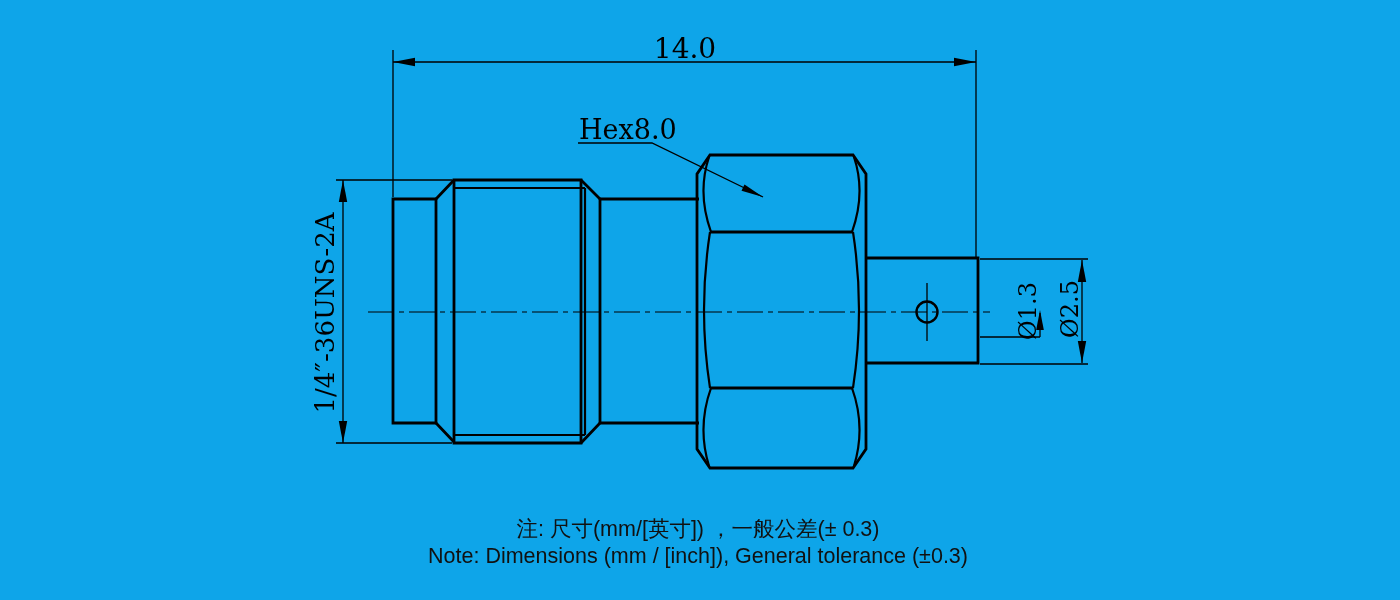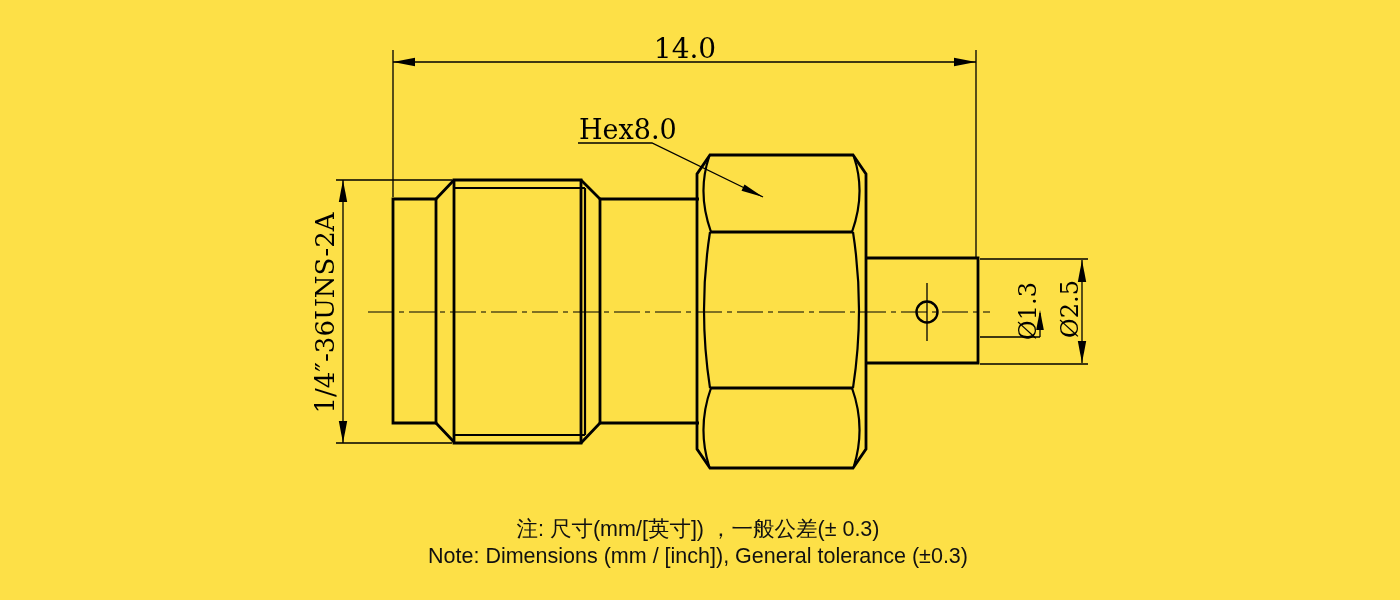--- a/index.html
+++ b/index.html
@@ -1,16 +1,16 @@
 <!DOCTYPE html>
 <html><head>
 <meta charset="utf-8">
 <style>
   html,body{margin:0;padding:0;background:#ffffff;}
-  .stage{position:relative;width:1400px;height:600px;background:#fde047;overflow:hidden;}
+  .stage{position:relative;width:1400px;height:600px;background:#0ea5e9;overflow:hidden;}
   svg{position:absolute;left:0;top:0;}
   .obj{stroke:#000;stroke-width:2.8;fill:none;stroke-linejoin:miter;stroke-linecap:butt;}
   .objthin{stroke:#000;stroke-width:2.2;fill:none;}
   .thin{stroke:#000;stroke-width:1.3;fill:none;stroke-linecap:butt;}
   .cl{stroke:#000;stroke-width:1.1;fill:none;stroke-dasharray:26 5 5 5;}
   .arr{fill:#000;stroke:none;}
   .dim{font-family:"DejaVu Serif","Liberation Serif",serif;fill:#000;}
   .note{font-family:"Liberation Sans","DejaVu Sans",sans-serif;fill:#111;}
 </style>
 </head>

